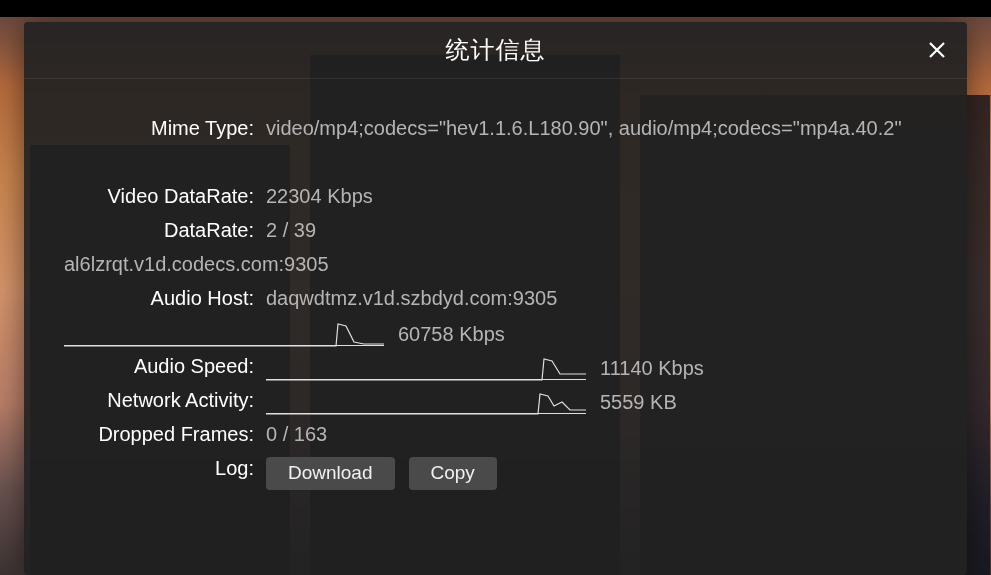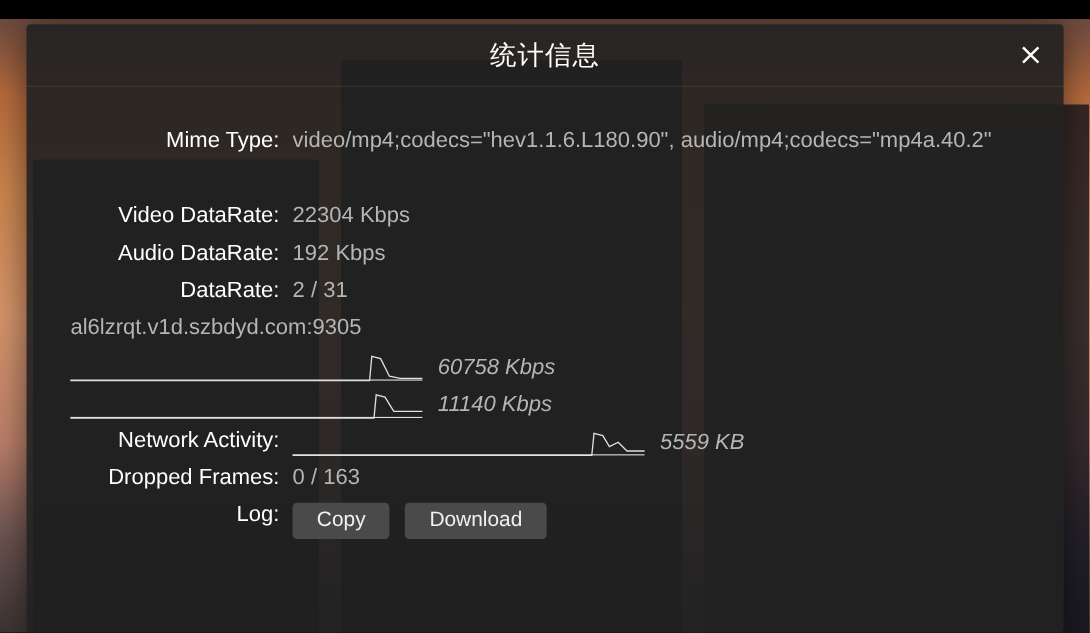--- a/index.html
+++ b/index.html
@@ -118,21 +118,20 @@
     color: #b5b5b5;
     white-space: nowrap;
     overflow: hidden;
     text-overflow: ellipsis;
   }
 
   .spark-wrap {
     display: flex;
     align-items: flex-end;
     gap: 14px;
-    font-style: italic;
   }
   .sparkline {
     width: 320px;
     height: 24px;
     border-bottom: 1px solid #e0e0e0;
     position: relative;
   }
   .sparkline svg {
     position: absolute;
     bottom: -1px;
@@ -193,47 +192,48 @@
 
 
     <div class="stat-row">
     </div>
 
     <div class="stat-row">
       <div class="stat-label">Video DataRate:</div>
       <div class="stat-value">22304 Kbps</div>
     </div>
 
-    <div class="stat-row">
-      <div class="stat-label">Audio DataRate:</div>
-      <div class="stat-value">192 Kbps</div>
-    </div>
 
     <div class="stat-row">
       <div class="stat-label">DataRate:</div>
-      <div class="stat-value">2 / 31</div>
-    </div>
-
-    <div class="stat-row">
-      <div class="stat-value">al6lzrqt.v1d.szbdyd.com:9305</div>
-    </div>
-
+      <div class="stat-value">2 / 39</div>
+    </div>
+
+    <div class="stat-row">
+      <div class="stat-value">al6lzrqt.v1d.codecs.com:9305</div>
+    </div>
+
+    <div class="stat-row">
+      <div class="stat-label">Audio Host:</div>
+      <div class="stat-value">daqwdtmz.v1d.szbdyd.com:9305</div>
+    </div>
 
     <div class="stat-row">
       <div class="spark-wrap">
         <div class="sparkline">
           <svg viewBox="0 0 320 24" preserveAspectRatio="none">
             <path d="M0,24 L272,24 L274,2 L282,4 L290,20 L300,22 L320,22"></path>
           </svg>
         </div>
         <div class="spark-value">60758 Kbps</div>
       </div>
     </div>
 
     <div class="stat-row">
+      <div class="stat-label">Audio Speed:</div>
       <div class="spark-wrap">
         <div class="sparkline">
           <svg viewBox="0 0 320 24" preserveAspectRatio="none">
             <path d="M0,24 L276,24 L278,3 L286,5 L294,18 L320,18"></path>
           </svg>
         </div>
         <div class="spark-value">11140 Kbps</div>
       </div>
     </div>
 
@@ -250,19 +250,19 @@
     </div>
 
     <div class="stat-row">
       <div class="stat-label">Dropped Frames:</div>
       <div class="stat-value">0 / 163</div>
     </div>
 
     <div class="stat-row">
       <div class="stat-label">Log:</div>
       <div class="log-buttons">
+        <button class="log-btn">Download</button>
         <button class="log-btn">Copy</button>
-        <button class="log-btn">Download</button>
       </div>
     </div>
 
   </div>
 </div>
 
 </body></html>

